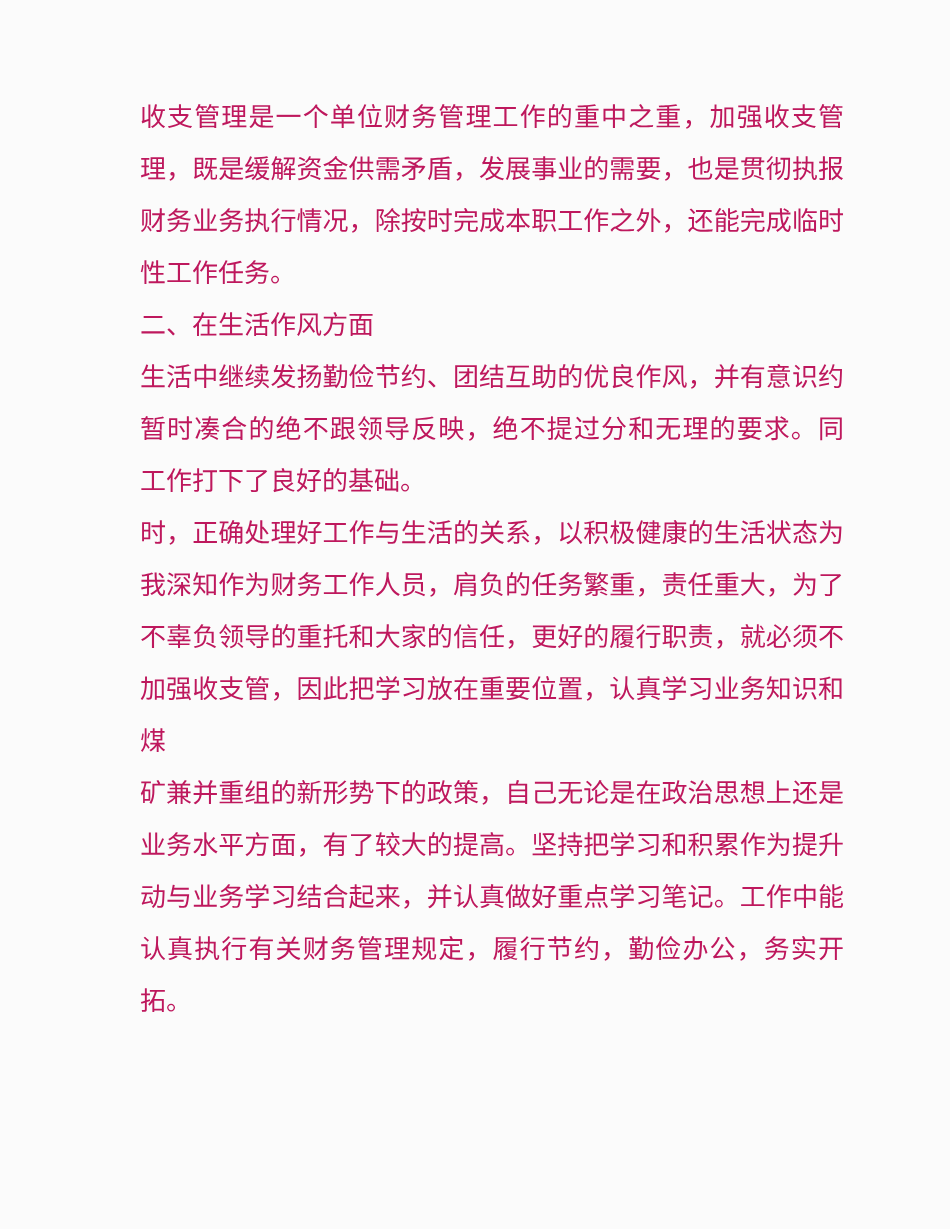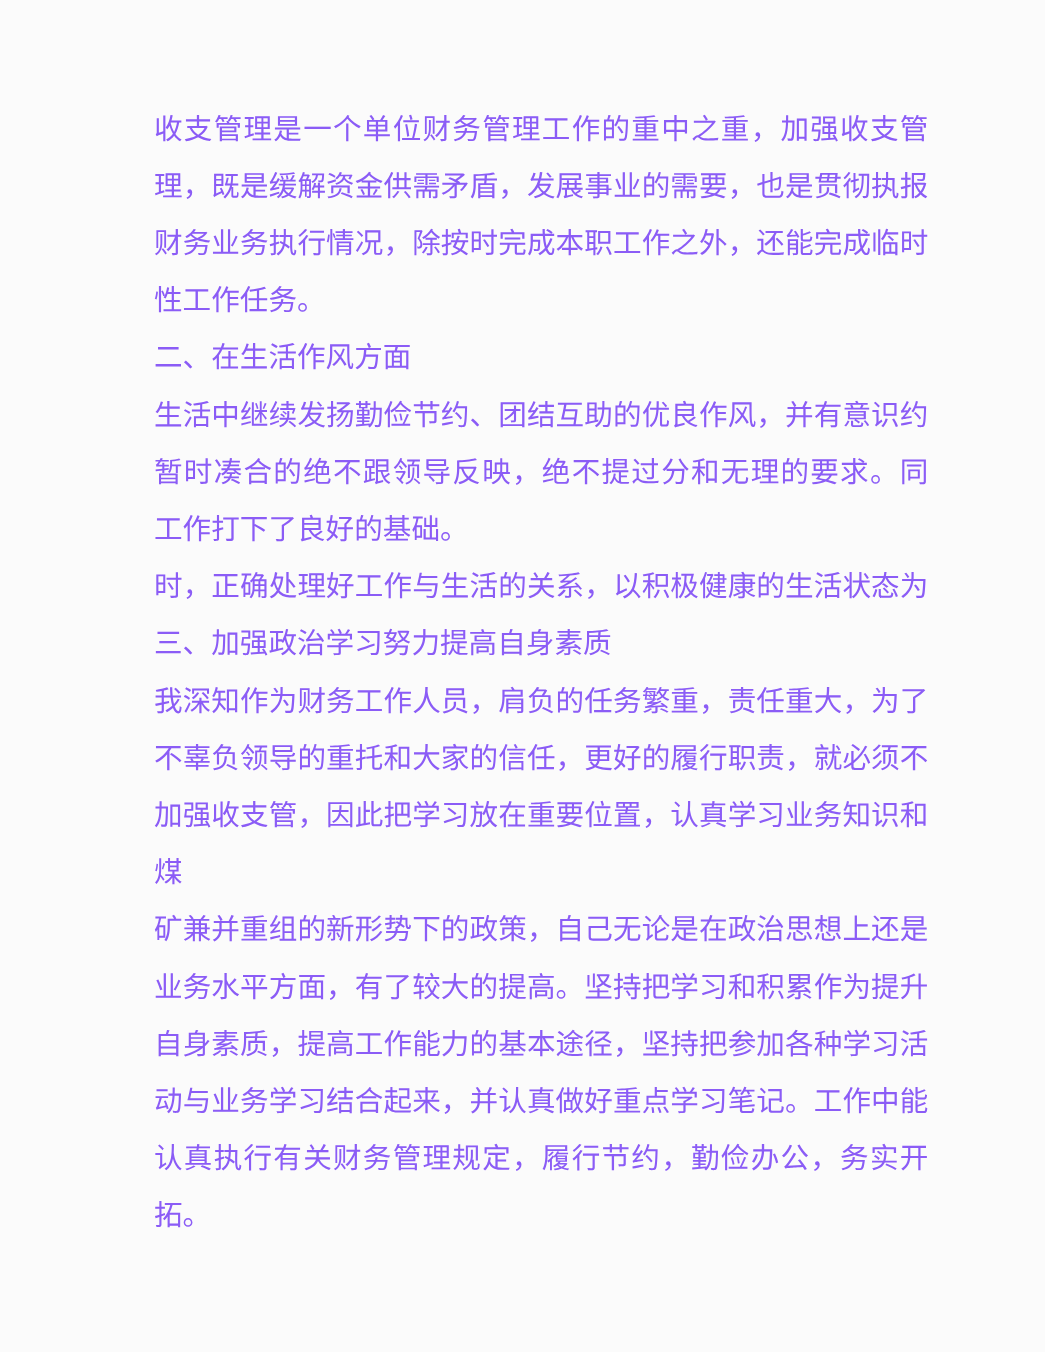--- a/index.html
+++ b/index.html
@@ -14,21 +14,21 @@
     overflow: hidden;
   }
   .textblock {
     position: absolute;
     left: 140px;
     top: 92px;
     width: 704px;
     font-family: "Liberation Serif", "DejaVu Serif", serif;
     font-size: 26px;
     line-height: 52px;
-    color: #8b5cf6;
+    color: #be185d;
     letter-spacing: 0px;
   }
   .line {
     white-space: nowrap;
   }
   .line-full {
     white-space: normal;
     text-align: justify;
     text-align-last: justify;
   }
@@ -44,24 +44,22 @@
   <div class="textblock">
       <div class="line line-full">收支管理是一个单位财务管理工作的重中之重，加强收支管</div>
       <div class="line line-full">理，既是缓解资金供需矛盾，发展事业的需要，也是贯彻执报</div>
       <div class="line line-full">财务业务执行情况，除按时完成本职工作之外，还能完成临时</div>
       <div class="line line-end">性工作任务。</div>
       <div class="line line-heading">二、在生活作风方面</div>
       <div class="line line-full">生活中继续发扬勤俭节约、团结互助的优良作风，并有意识约</div>
       <div class="line line-full">暂时凑合的绝不跟领导反映，绝不提过分和无理的要求。同</div>
       <div class="line line-end">工作打下了良好的基础。</div>
       <div class="line line-full">时，正确处理好工作与生活的关系，以积极健康的生活状态为</div>
-      <div class="line line-heading">三、加强政治学习努力提高自身素质</div>
       <div class="line line-full">我深知作为财务工作人员，肩负的任务繁重，责任重大，为了</div>
       <div class="line line-full">不辜负领导的重托和大家的信任，更好的履行职责，就必须不</div>
       <div class="line line-full">加强收支管，因此把学习放在重要位置，认真学习业务知识和煤</div>
       <div class="line line-full">矿兼并重组的新形势下的政策，自己无论是在政治思想上还是</div>
       <div class="line line-full">业务水平方面，有了较大的提高。坚持把学习和积累作为提升</div>
-      <div class="line line-full">自身素质，提高工作能力的基本途径，坚持把参加各种学习活</div>
       <div class="line line-full">动与业务学习结合起来，并认真做好重点学习笔记。工作中能</div>
       <div class="line line-full">认真执行有关财务管理规定，履行节约，勤俭办公，务实开</div>
       <div class="line line-end">拓。</div>
     </div>
 </div>
 
 </body></html>

